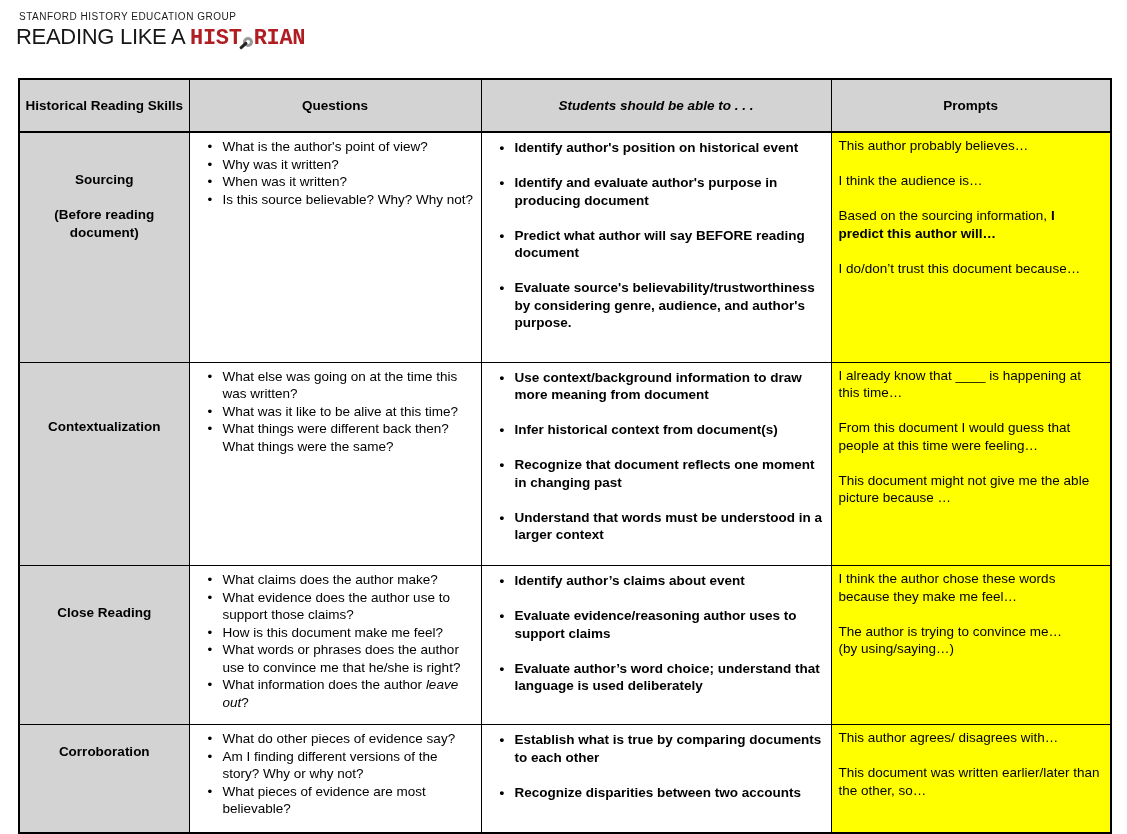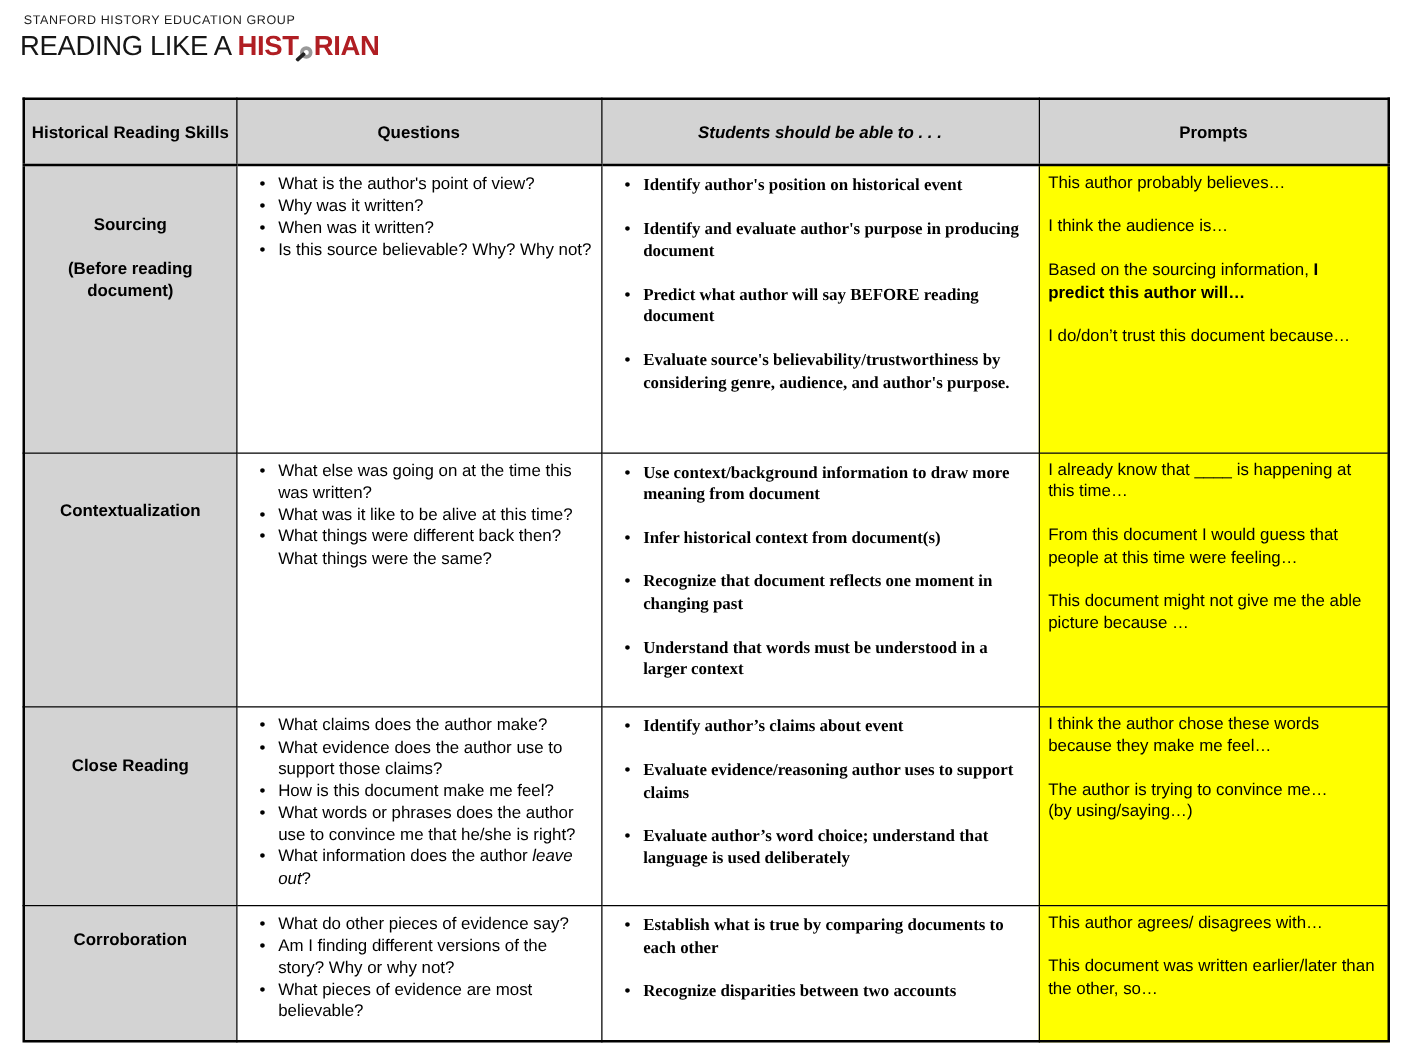--- a/index.html
+++ b/index.html
@@ -9,47 +9,47 @@
     --border:#000000;
   }
   *{box-sizing:border-box;}
   html,body{margin:0;padding:0;width:1127px;height:834px;background:#fff;overflow:hidden;}
   body{font-family:"Liberation Sans","DejaVu Sans",sans-serif;color:#000;position:relative;}
 
   
   .logo{position:absolute;left:16px;top:11px;}
   .logo-group{font-size:10px;letter-spacing:.5px;color:#1c1c1c;margin-left:3px;white-space:nowrap;}
   .logo-title{font-size:22px;letter-spacing:-.3px;margin-top:2px;white-space:nowrap;color:#161616;}
-  .logo-title .red{color:var(--logo-red);font-weight:700;}
+  .logo-title .red{color:var(--logo-red);font-weight:700;font-family:Liberation Mono, monospace;}
   .logo-title .black{font-weight:400;}
   .magnifier{display:inline-block;width:10px;height:10px;border:3px solid #999;border-radius:50%;
     background:#fff;position:relative;vertical-align:-3px;margin:0 1px;}
   .magnifier::after{content:"";position:absolute;width:9px;height:3px;background:#222;
     left:-7px;bottom:-3px;transform:rotate(-42deg);border-radius:1px;}
 
   
   table.skills{position:absolute;left:18px;top:78px;width:1092px;border-collapse:collapse;
     table-layout:fixed;border:2px solid var(--border);border-bottom:3px solid var(--border);}
   th,td{border:1px solid var(--border);vertical-align:top;font-size:13.5px;line-height:17.5px;}
   thead th{background:var(--gray);font-weight:bold;text-align:center;vertical-align:middle;
     height:53px;padding:1px 4px;border-bottom:2px solid var(--border);}
   thead th.students-header{font-style:italic;margin-top:24px;}
 
   tbody tr:nth-child(1){height:230px;}
   tbody tr:nth-child(2){height:195px;}
   tbody tr:nth-child(3){height:159px;}
   tbody tr:nth-child(4){height:109px;}
 
   td.skill-cell{background:var(--gray);text-align:center;font-weight:bold;padding:38px 6px 4px 6px;}
-  tbody tr:nth-child(2) td.skill-cell{padding-top:37px;}
+  tbody tr:nth-child(2) td.skill-cell{padding-top:55px;}
   tbody tr:nth-child(4) td.skill-cell{padding-top:18px;}
   .skill-note{margin-top:17.5px;}
 
   td.questions-cell{padding:5px 6px 4px 6px;}
-  td.students-cell{padding:6px 8px 4px 8px;font-weight:bold;font-family:Liberation Serif, serif;}
+  td.students-cell{padding:6px 8px 4px 8px;font-weight:bold;}
   td.prompts-cell{background:var(--yellow);padding:4px 7px 4px 7px;}
 
   ul.bullet-list{list-style:none;margin:0;padding:0 0 0 12px;}
   ul.bullet-list li{position:relative;padding-left:15px;}
   ul.bullet-list li::before{content:"•";position:absolute;left:0;top:0;}
   ul.students-list li{margin-bottom:17.5px;}
   ul.students-list{padding-left:10px;}
 
   td.prompts-cell p{margin:0 0 17.5px 0;}
 </style>

